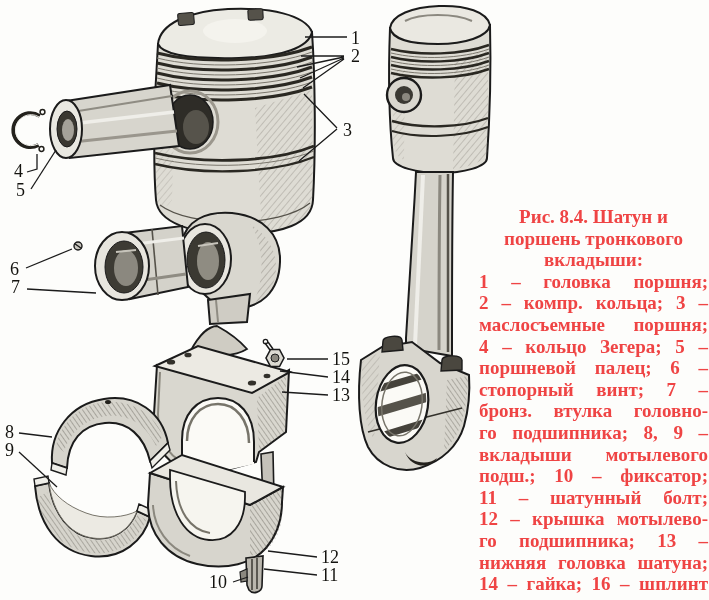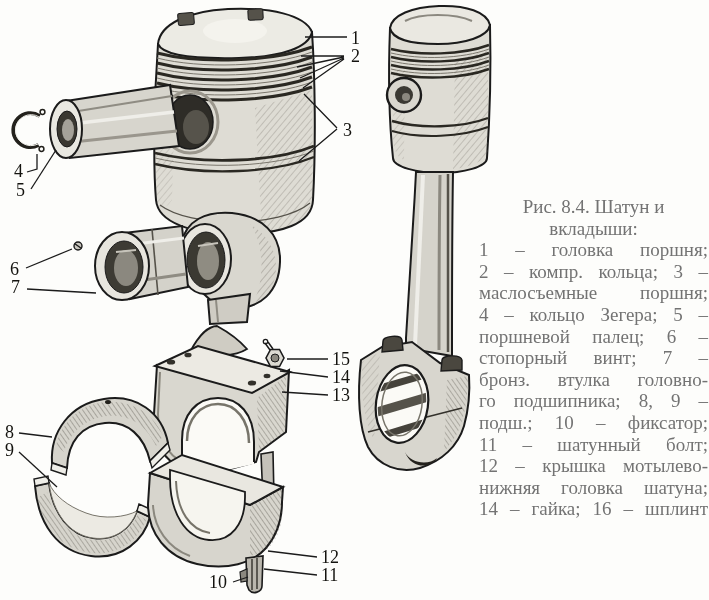--- a/index.html
+++ b/index.html
@@ -1,20 +1,20 @@
 <!DOCTYPE html>
 <html><head>
 <meta charset="utf-8">
 <style>
   * { margin:0; padding:0; box-sizing:border-box; }
   html,body { width:709px; height:600px; }
   body { background:#ffffff; font-family:"Liberation Serif", serif; }
   .page { position:relative; width:709px; height:600px; background:#fdfdfb; overflow:hidden; }
   .figure-svg { position:absolute; left:0; top:0; }
-  .caption { position:absolute; left:479px; top:196px; width:229px; color:#737373; }
+  .caption { position:absolute; left:479px; top:206px; width:229px; color:#ef4444;font-weight:bold; }
   .caption .title-line {
     font-size:19px; line-height:21.6px; text-align:center; white-space:nowrap;
   }
   .caption .legend-line {
     font-size:19px; line-height:21.6px;
     text-align:justify; text-align-last:justify; text-justify:inter-word;
     white-space:nowrap;
   }
   .callout {
     font-family:"Liberation Serif", serif; font-size:18px; fill:#14130f;
@@ -255,29 +255,32 @@
     <text class="callout" x="321" y="581">11</text>
     <text class="callout" x="321" y="563">12</text>
     <text class="callout" x="332" y="401">13</text>
     <text class="callout" x="332" y="383">14</text>
     <text class="callout" x="332" y="365">15</text>
   </g>
 </svg>
 
 <div class="caption">
   <div class="title-line">Рис. 8.4. Шатун и</div>
+  <div class="title-line">поршень тронкового</div>
   <div class="title-line">вкладыши:</div>
   <div class="legend-line">1 – головка поршня;</div>
   <div class="legend-line">2 – компр. кольца; 3 –</div>
   <div class="legend-line">маслосъемные поршня;</div>
   <div class="legend-line">4 – кольцо Зегера; 5 –</div>
   <div class="legend-line">поршневой палец; 6 –</div>
   <div class="legend-line">стопорный винт; 7 –</div>
   <div class="legend-line">бронз. втулка головно-</div>
   <div class="legend-line">го подшипника; 8, 9 –</div>
+  <div class="legend-line">вкладыши мотылевого</div>
   <div class="legend-line">подш.; 10 – фиксатор;</div>
   <div class="legend-line">11 – шатунный болт;</div>
   <div class="legend-line">12 – крышка мотылево-</div>
+  <div class="legend-line">го подшипника; 13 –</div>
   <div class="legend-line">нижняя головка шатуна;</div>
   <div class="legend-line">14 – гайка; 16 – шплинт</div>
 </div>
 
 </div>
 
 </body></html>

